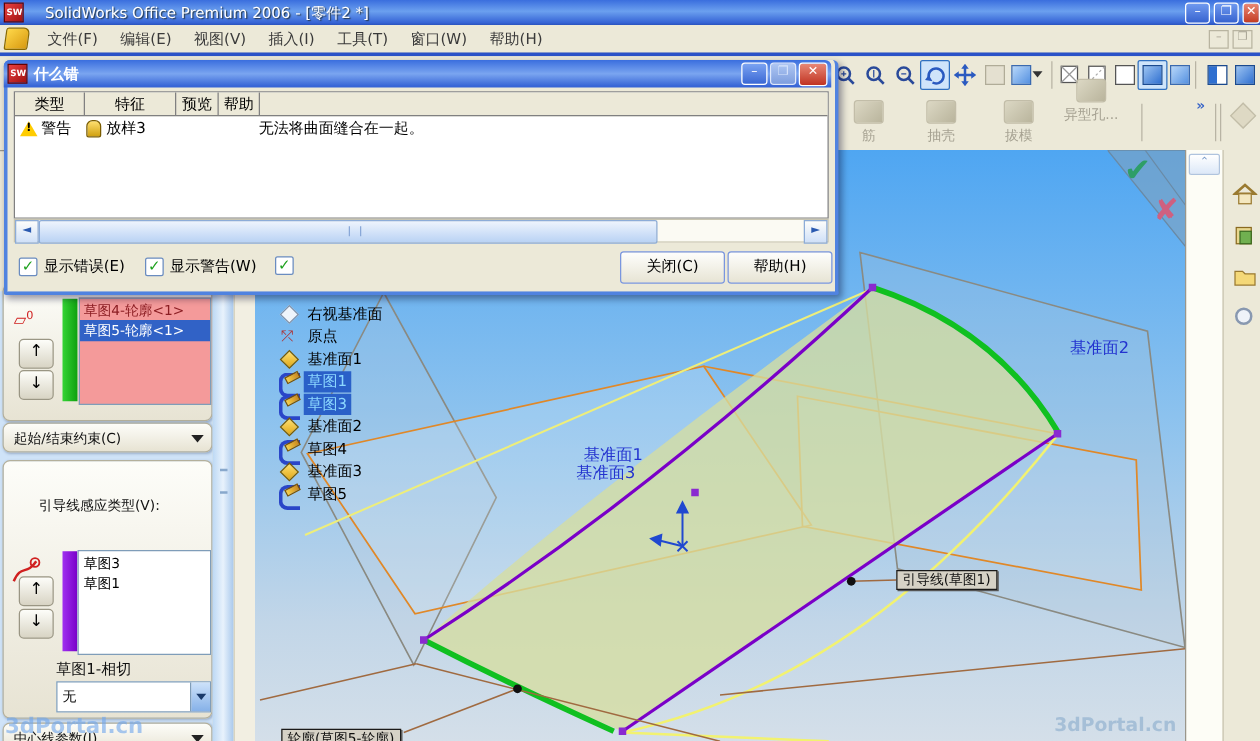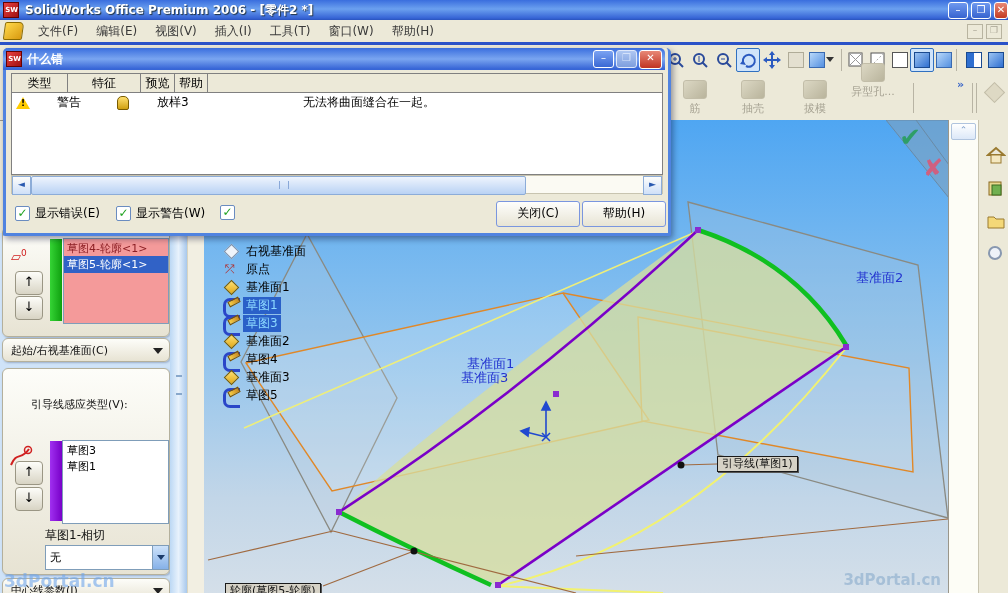--- a/index.html
+++ b/index.html
@@ -6,21 +6,21 @@
   body{font-family:"DejaVu Sans","Liberation Sans",sans-serif;}
   #screen{position:relative;width:1008px;height:593px;overflow:hidden;background:#ece9d8;}
   .abs{position:absolute;}
 
   
   #titlebar{left:0;top:0;width:1008px;height:20px;
     background:linear-gradient(180deg,#3a6ede 0%,#6ba0ef 45%,#3765d6 90%,#2a53be 100%);
     display:flex;align-items:center;color:#fff;}
   .swcube{width:14px;height:14px;background:linear-gradient(135deg,#e84040,#a01010);border:1px solid #600;
     color:#fff;font-size:7px;font-weight:bold;text-align:right;line-height:14px;}
-  #titlebar .t{font-size:12px;font-weight:bold;margin-left:6px;text-shadow:1px 1px 1px #234;white-space:nowrap;}
+  #titlebar .t{font-size:12px;font-weight:normal;margin-left:17px;text-shadow:1px 1px 1px #234;white-space:nowrap;}
   .winbtn{width:18px;height:15px;border:1px solid #fff;border-radius:3px;color:#fff;font-size:10px;line-height:13px;
     text-align:center;background:linear-gradient(180deg,#6f99ef,#3763cf);}
   .winbtn.red{background:linear-gradient(180deg,#e88876,#c33b22);}
 
   
   #menubar{left:0;top:20px;width:1008px;height:22px;background:#ece9d8;display:flex;align-items:center;
     border-bottom:1px solid #d8d4c0;}
   .menu-item{font-size:12px;color:#3a3a3a;padding:2px 9px;white-space:nowrap;}
   .appicon{width:17px;height:16px;margin:0 6px 0 4px;background:linear-gradient(135deg,#ffd84a,#d89a10);
     border:1px solid #8a6a00;border-radius:2px 5px 2px 2px;transform:skewX(-8deg);}
@@ -104,21 +104,21 @@
   #dlgtitle{position:absolute;left:-3px;top:0;width:662px;height:22px;border-radius:5px 5px 0 0;
     background:linear-gradient(180deg,#3a6ede 0%,#7aa5f0 50%,#3765d6 95%);display:flex;align-items:center;padding:0 3px;box-sizing:border-box;}
   #dlgtitle .t{color:#fff;font-size:12px;font-weight:bold;margin-left:5px;flex:1;}
   .dwbtn{width:19px;height:16px;margin-left:2px;border:1px solid #fff;border-radius:3px;color:#fff;
     font-size:10px;line-height:14px;text-align:center;background:linear-gradient(180deg,#7ba3f2,#3a68d4);}
   .dwbtn.dis{background:linear-gradient(180deg,#aec6f2,#7e9ede);border-color:#dfe8fa;color:#d5e2fa;}
   .dwbtn.red{width:21px;height:17px;background:linear-gradient(180deg,#e88876,#c03322);font-weight:bold;}
   #dlgtable{position:absolute;left:5px;top:25px;width:650px;height:100px;background:#fff;border:1px solid #808080;}
   #dlghdr{display:flex;height:18px;background:#ece9d8;border-bottom:1px solid #808080;font-size:12px;}
   #dlghdr div{border-right:1px solid #808080;text-align:center;line-height:18px;overflow:hidden;}
-  .drow{display:flex;height:19px;font-size:12px;align-items:center;gap:24px;}
+  .drow{display:flex;height:19px;font-size:12px;align-items:center;}
   .warnico{width:0;height:0;border-left:7px solid transparent;border-right:7px solid transparent;
     border-bottom:12px solid #ffcc00;position:relative;margin:0 3px 0 4px;}
   .warnico:after{content:"!";position:absolute;left:-2px;top:1px;font-size:9px;font-weight:bold;color:#000;}
   .loftico{width:10px;height:12px;background:linear-gradient(180deg,#ffe070,#d0a010);border:1px solid #7a5c00;
     border-radius:5px 5px 2px 2px;margin:0 4px 0 2px;}
   .xpscroll{position:absolute;left:5px;top:127px;width:650px;height:17px;background:#f4f2e8;border:1px solid #c8c4b0;display:flex;}
   .sbtn{width:17px;height:100%;background:linear-gradient(180deg,#fdfdfb,#cfe0f8);border:1px solid #8cacd8;
     color:#2a5ab0;font-size:9px;line-height:15px;text-align:center;}
   .sthumb{width:493px;height:100%;background:linear-gradient(180deg,#eef4fd,#b9d2f4);border:1px solid #8cacd8;
     border-radius:2px;position:relative;}
@@ -429,21 +429,21 @@
       <div class="listbox" style="left:60px;top:10px;width:104px;height:84px;background:#f49a9a;">
         <div style="color:#8c1f24;padding:2px 3px 0;">草图4-轮廓&lt;1&gt;</div>
         <div style="background:#3162c6;color:#fff;padding:1px 3px;">草图5-轮廓&lt;1&gt;</div>
       </div>
       <div class="spin" style="left:12px;top:43px;">↑</div>
       <div class="spin" style="left:12px;top:68px;">↓</div>
     </div>
 
     <div class="grp" style="top:105px;height:22px;">
       <div class="grphead">
-          <span class="cap">起始/右视基准面(C)</span>
+          <span class="cap">起始/结束约束(C)</span>
           <span class="tri-d"></span>
         </div>
     </div>
 
     <div class="grp" style="top:135px;height:205px;">
       <div class="plbl" style="left:28px;top:28px;">引导线感应类型(V):</div>
       <svg class="abs" style="left:6px;top:76px;" width="24" height="24">
         <path d="M2,20 C8,6 12,16 20,4" stroke="#d02020" stroke-width="2" fill="none"></path>
           <circle cx="19" cy="5" r="3.5" fill="none" stroke="#d02020" stroke-width="1.5"></circle>
       </svg>

